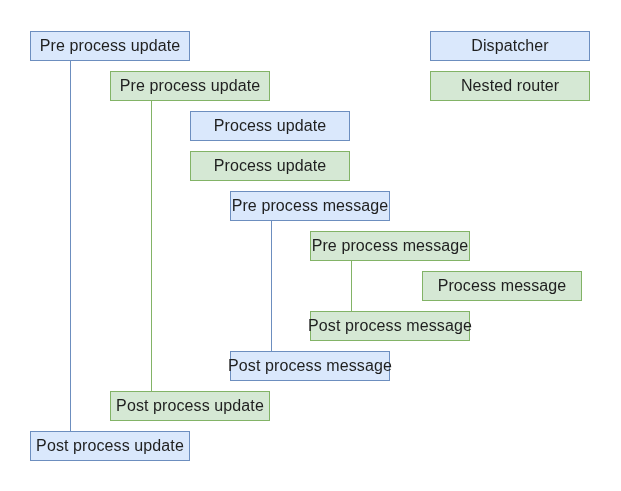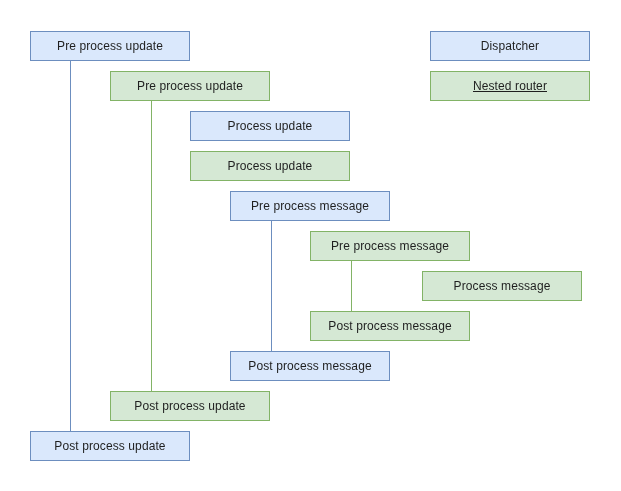--- a/index.html
+++ b/index.html
@@ -18,21 +18,21 @@
     overflow: hidden;
   }
   .node {
     position: absolute;
     box-sizing: border-box;
     width: 160px;
     height: 30px;
     display: flex;
     align-items: center;
     justify-content: center;
-    font-size: 12px;
+    font-size: 16px;
     line-height: 14px;
     color: #1f1f1f;
     letter-spacing: 0.1px;
     white-space: nowrap;
     border-width: 1px;
     border-style: solid;
   }
   .node.dispatcher {
     background: #dae8fc;
     border-color: #6c8ebf;
@@ -74,16 +74,16 @@
       <div class="node dispatcher" style="left: 230px; top: 191px;">Pre process message</div>
       <div class="node router" style="left: 310px; top: 231px;">Pre process message</div>
       <div class="node router" style="left: 390px; top: 271px; margin-left: 32px;">Process message</div>
       <div class="node router" style="left: 310px; top: 311px;">Post process message</div>
       <div class="node dispatcher" style="left: 230px; top: 351px;">Post process message</div>
       <div class="node router" style="left: 110px; top: 391px;">Post process update</div>
       <div class="node dispatcher" style="left: 30px; top: 431px;">Post process update</div>
     </div>
   <div id="legend-layer" class="legend-group">
       <div class="node dispatcher" style="left: 430px; top: 31px;">Dispatcher</div>
-      <div class="node router" style="left: 430px; top: 71px; text-decoration: underline;">Nested router</div>
+      <div class="node router" style="left: 430px; top: 71px;">Nested router</div>
     </div>
 
 </div>
 
 </body></html>

